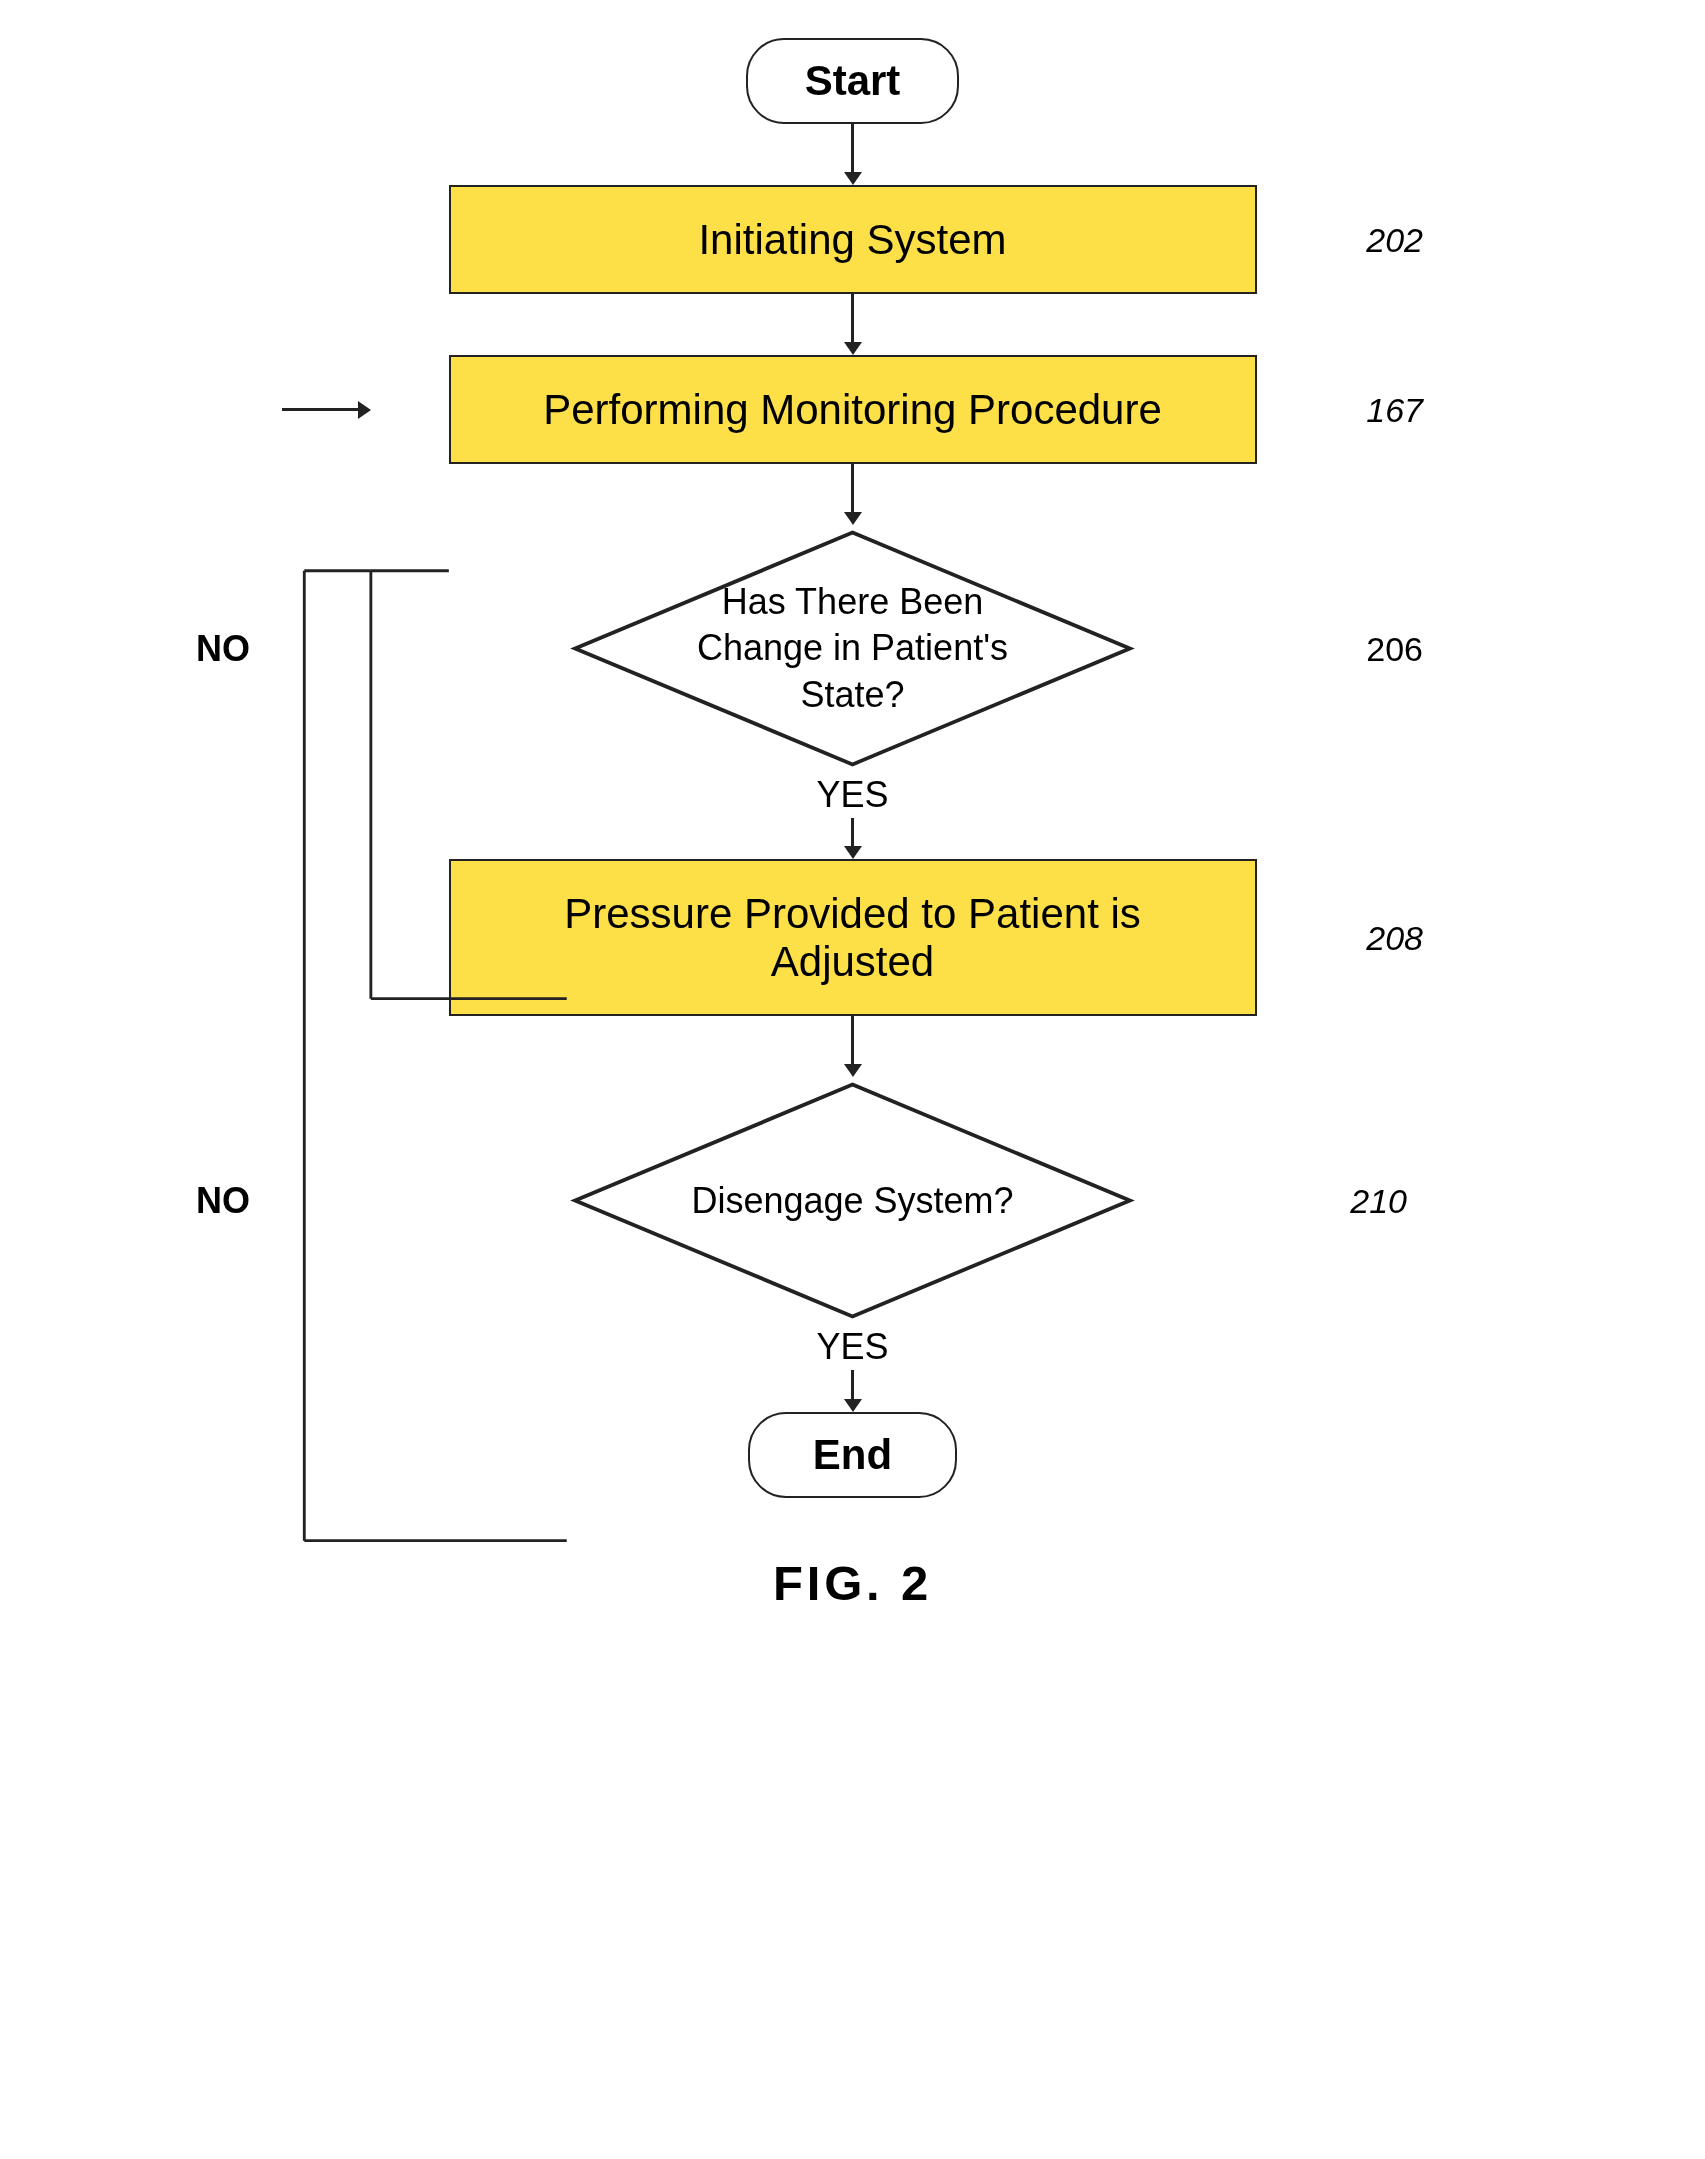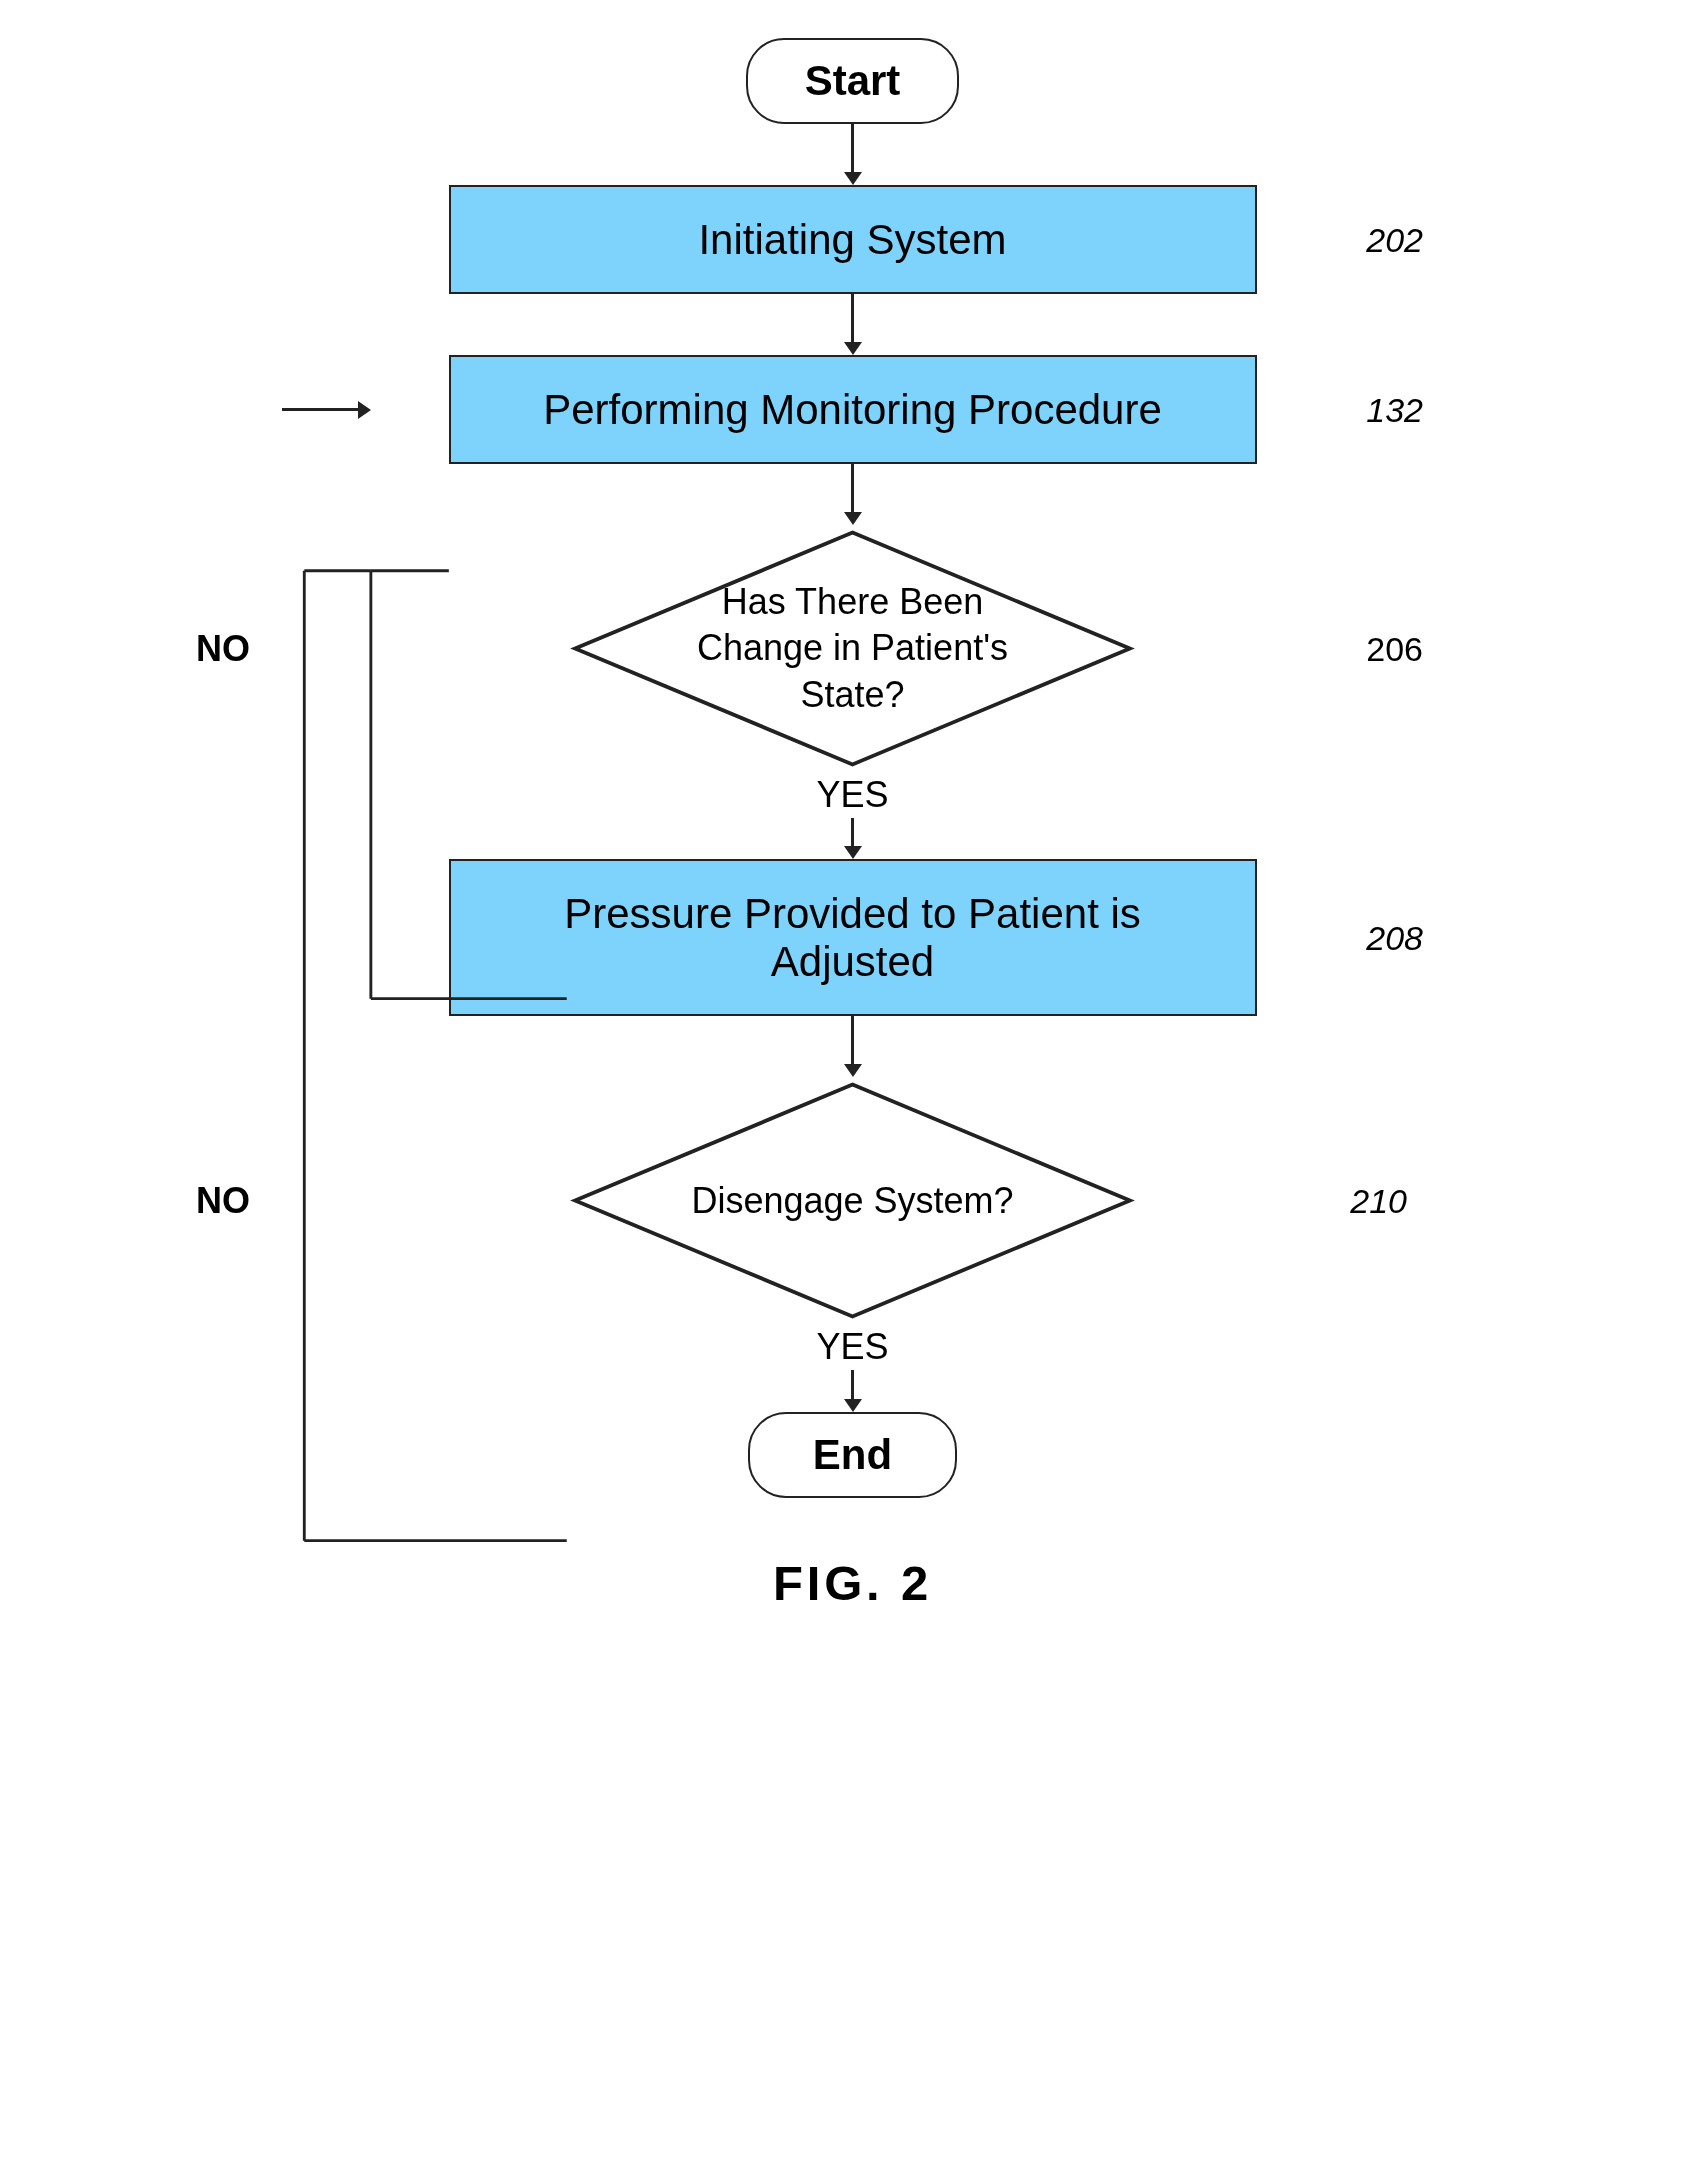--- a/index.html
+++ b/index.html
@@ -51,21 +51,21 @@
       min-width: 209px;
     }
 
     
     .process {
       border: 2.9px solid #222;
       padding: 28.5px 48px;
       font-size: 42px;
       font-weight: normal;
       text-align: center;
-      background: #7dd3fc;
+      background: #fde047;
       width: 808px;
     }
 
     
     .diamond-wrapper {
       position: relative;
       width: 571px;
       height: 247px;
       margin: 0 auto;
     }
@@ -157,21 +157,21 @@
 
   <div class="node-row" style="position:relative;">
 
     <div style="position:absolute; left:0; top:50%; transform:translateY(-50%); display:flex; align-items:center;">
 
       <div class="connector-h" style="width:76px;"></div>
 
       <div style="width:0;height:0;border-top:9.5px solid transparent;border-bottom:9.5px solid transparent;border-left:13.3px solid #222;"></div>
     </div>
     <div class="process">Performing Monitoring Procedure</div>
-    <div class="ref-label">132</div>
+    <div class="ref-label">167</div>
   </div>
 
   <div class="connector" style="height:48px;"></div>
   <div class="connector-arrow"></div>
 
   <div class="node-row" style="position:relative;">
     <div class="diamond-wrapper">
       <svg class="diamond" viewBox="0 0 600 260" xmlns="http://www.w3.org/2000/svg">
         <polygon points="300,8 592,130 300,252 8,130" fill="white" stroke="#222" stroke-width="4"></polygon>
       </svg>

